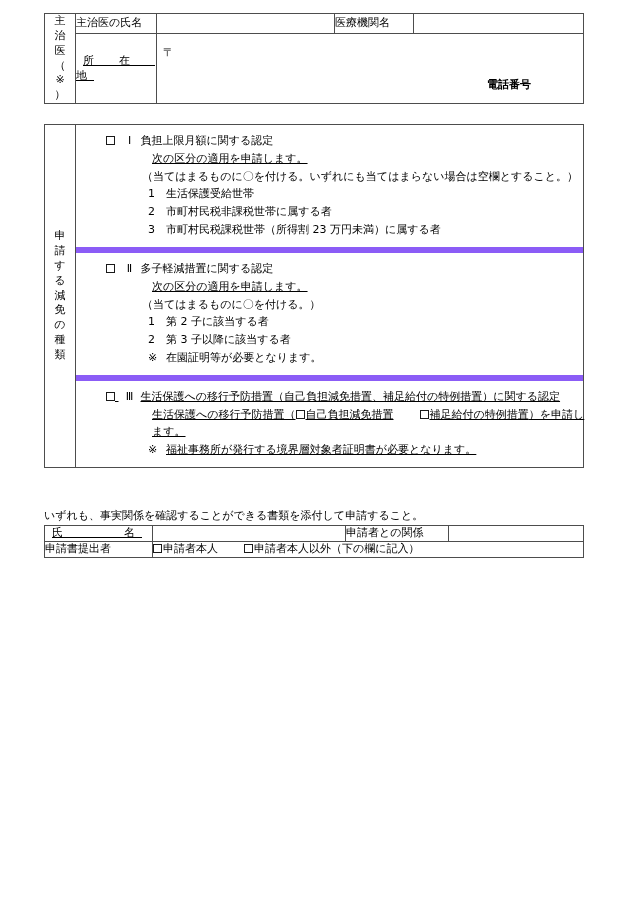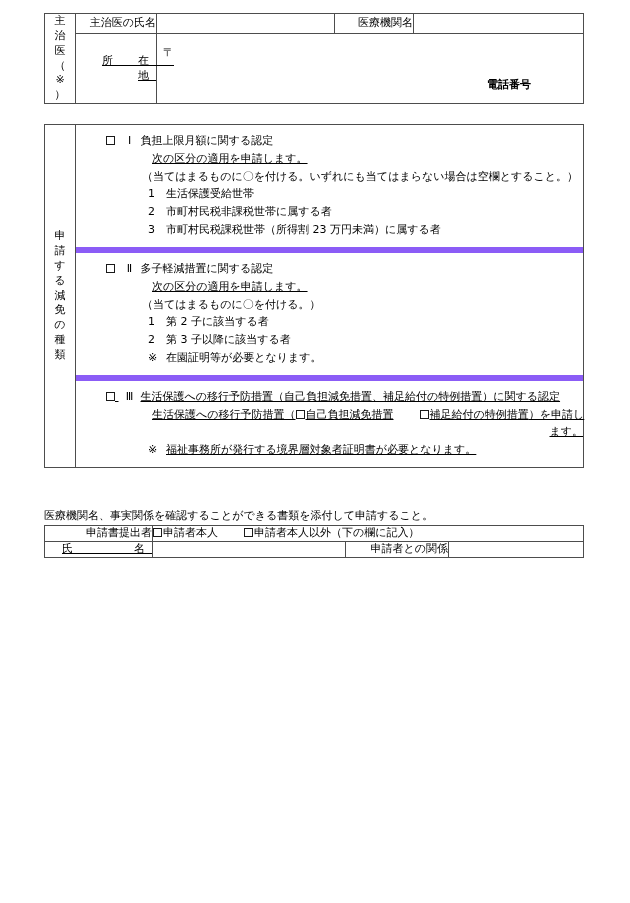--- a/index.html
+++ b/index.html
@@ -52,21 +52,21 @@
     font-size: 10.5px;
     letter-spacing: 0;
     padding: 2px 0;
   }
   .v-label span {
     display: block;
   }
   .vchar { display:block; }
 
   .lbl-cell {
-    text-align: right;
+    text-align: left;
     font-size: 11px;
     padding: 4px 2px;
     margin-top: 20px;
   }
   .lbl-wide {
     letter-spacing: 7px;
     text-indent: 7px;
     text-decoration: underline;
   }
   .blank-cell { }
@@ -128,21 +128,21 @@
     margin: 0 0 -1px 0;
     vertical-align: baseline;
     box-sizing: border-box;
   }
   .ind-cb   { padding-left: 30px; }
   .ind-rn   { display:inline-block; width: 22px; text-align: center; font-size: 11px;}
   .ind-1    { padding-left: 76px; text-decoration: underline; }
   .ind-2    { padding-left: 66px; }
   .ind-3    { padding-left: 72px; }
   .ind-num  { display:inline-block; width: 18px; }
-  .ind-cont { padding-left: 76px; text-align: right; }
+  .ind-cont { padding-left: 76px; }
   .inline-cb {
     display: inline-block;
     width: 9px;
     height: 9px;
     border: 1px solid #1a1a1a;
     box-sizing: border-box;
     vertical-align: baseline;
     margin: 0 1px -1px 0;
   }
 
@@ -275,38 +275,38 @@
             <div class="srow ind-cont">ます。</div>
             <div class="srow ind-3"><span class="ind-num">※</span><span>福祉事務所が発行する境界層対象者証明書が必要となります。</span></div>
           </div>
 
         </div>
       </td>
     </tr>
   </tbody>
     </table>
 
-  <div id="attach-note">医療機関名、事実関係を確認することができる書類を添付して申請すること。</div>
+  <div id="attach-note">いずれも、事実関係を確認することができる書類を添付して申請すること。</div>
 
   <table class="form" id="applicant-table">
     <colgroup>
       <col style="width:108px">
       <col style="width:193px">
       <col style="width:103px">
       <col style="width:135px">
     </colgroup>
     <tbody>
         <tr>
-      <td class="lbl-cell">申請書提出者</td>
-      <td colspan="3" class="chk-line">
-        <span class="inline-cb"></span><span>申請者本人</span><span class="gap"></span><span class="inline-cb"></span><span>申請者本人以外（下の欄に記入）</span>
-      </td>
-    </tr>
-    <tr>
       <td class="lbl-cell lbl-wide">氏　　　名</td>
       <td class="blank-cell"></td>
       <td class="lbl-cell">申請者との関係</td>
       <td class="blank-cell"></td>
     </tr>
+    <tr>
+      <td class="lbl-cell">申請書提出者</td>
+      <td colspan="3" class="chk-line">
+        <span class="inline-cb"></span><span>申請者本人</span><span class="gap"></span><span class="inline-cb"></span><span>申請者本人以外（下の欄に記入）</span>
+      </td>
+    </tr>
   </tbody>
     </table>
 
 </div>
 
 </body></html>

